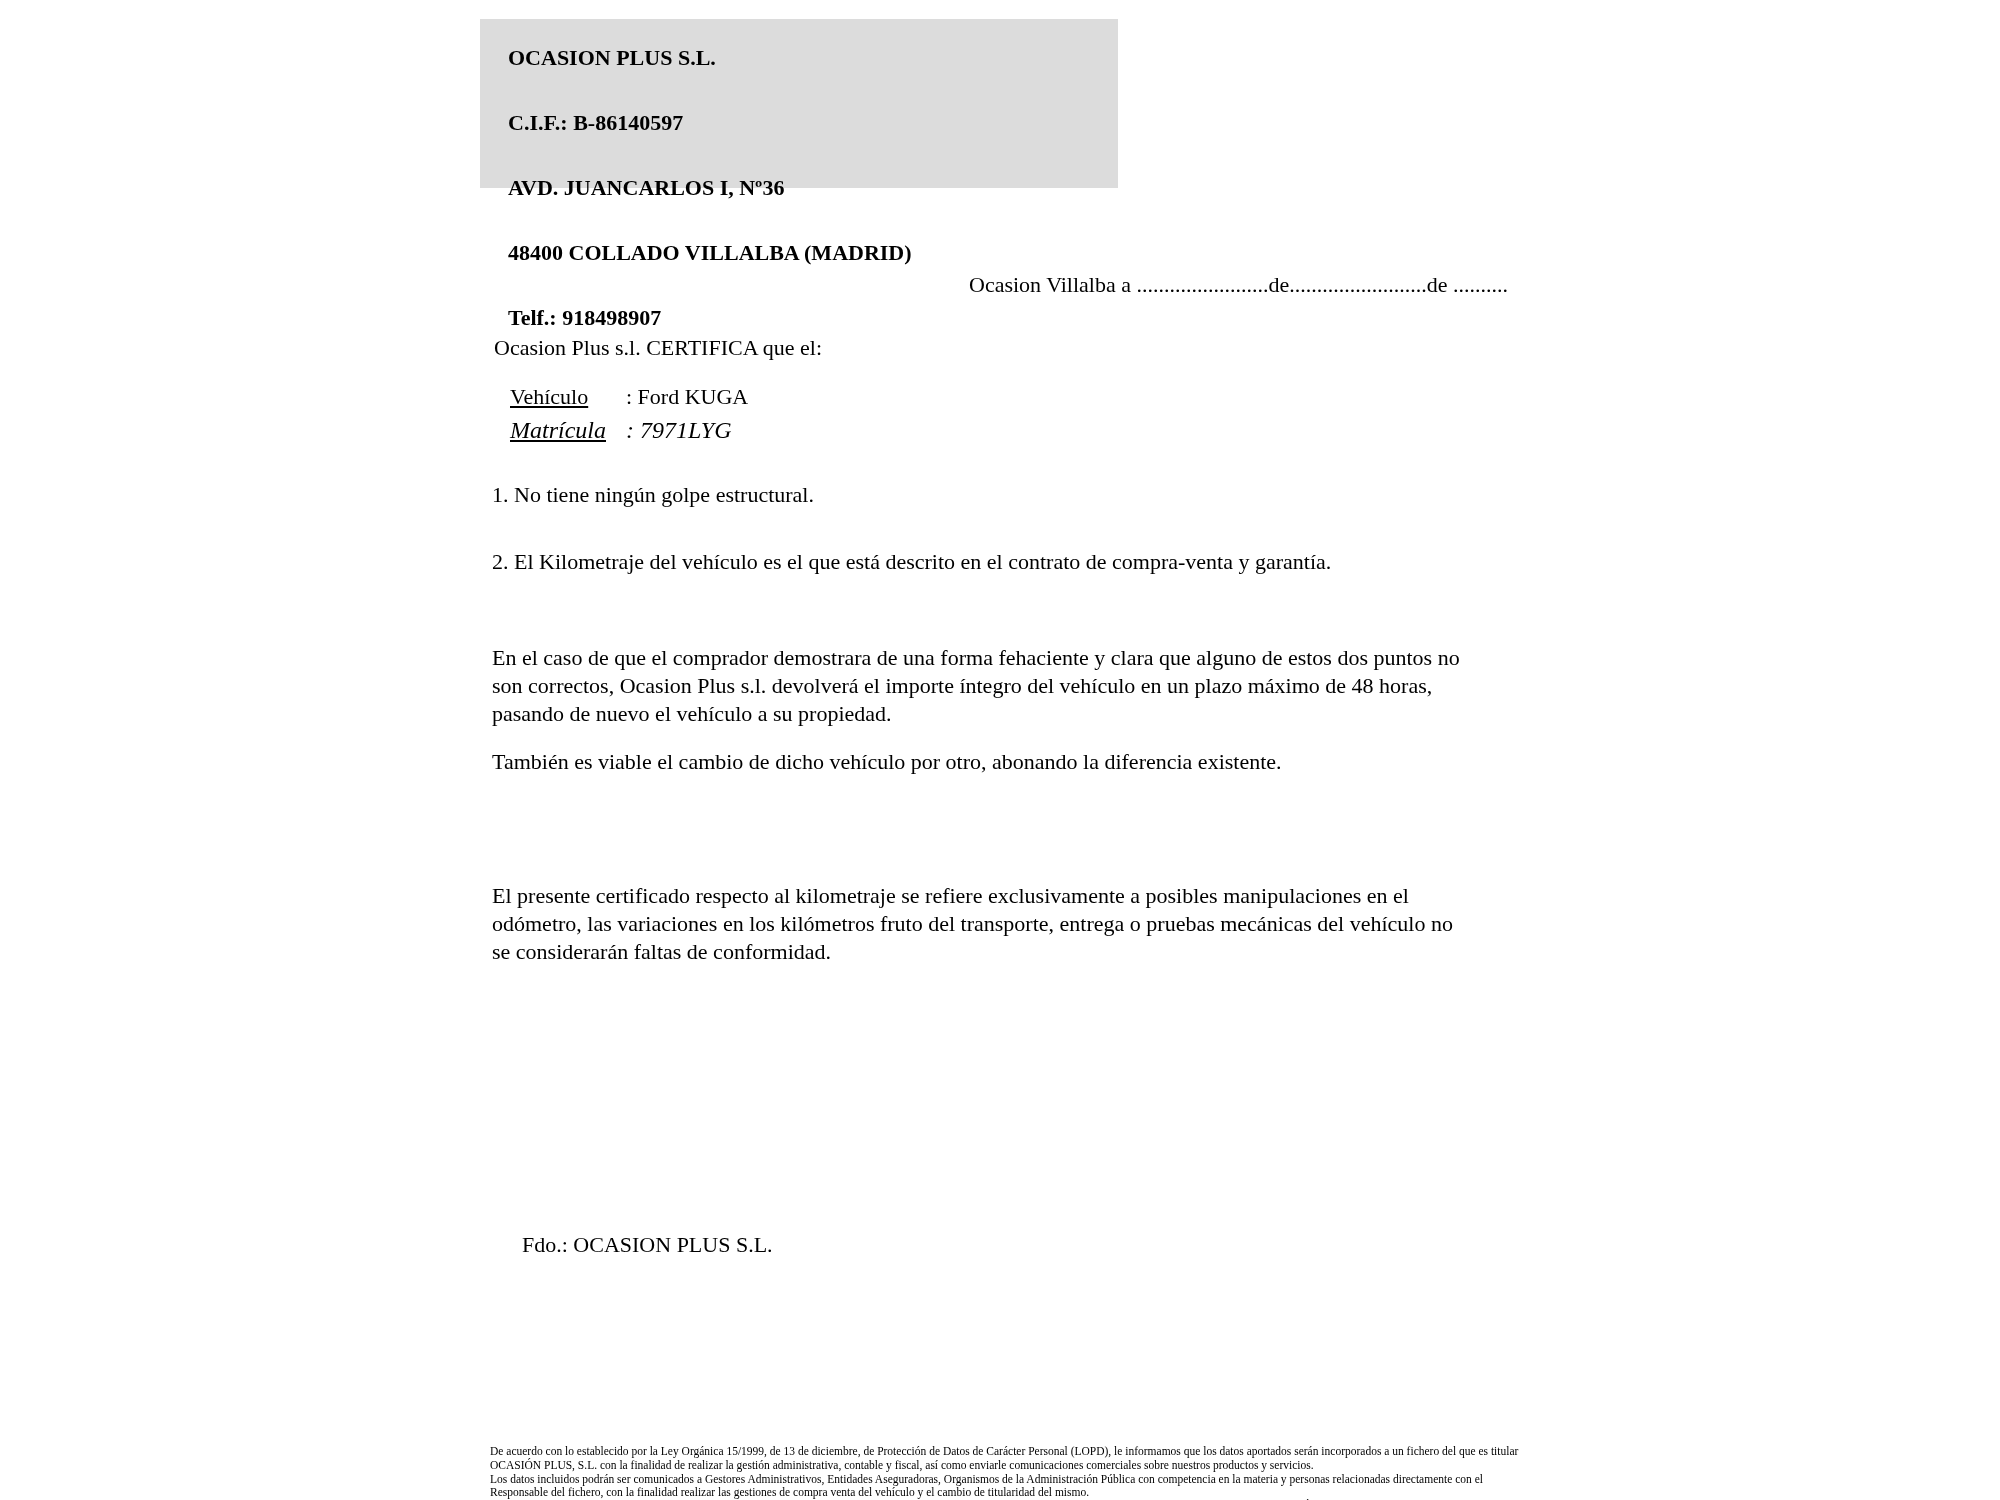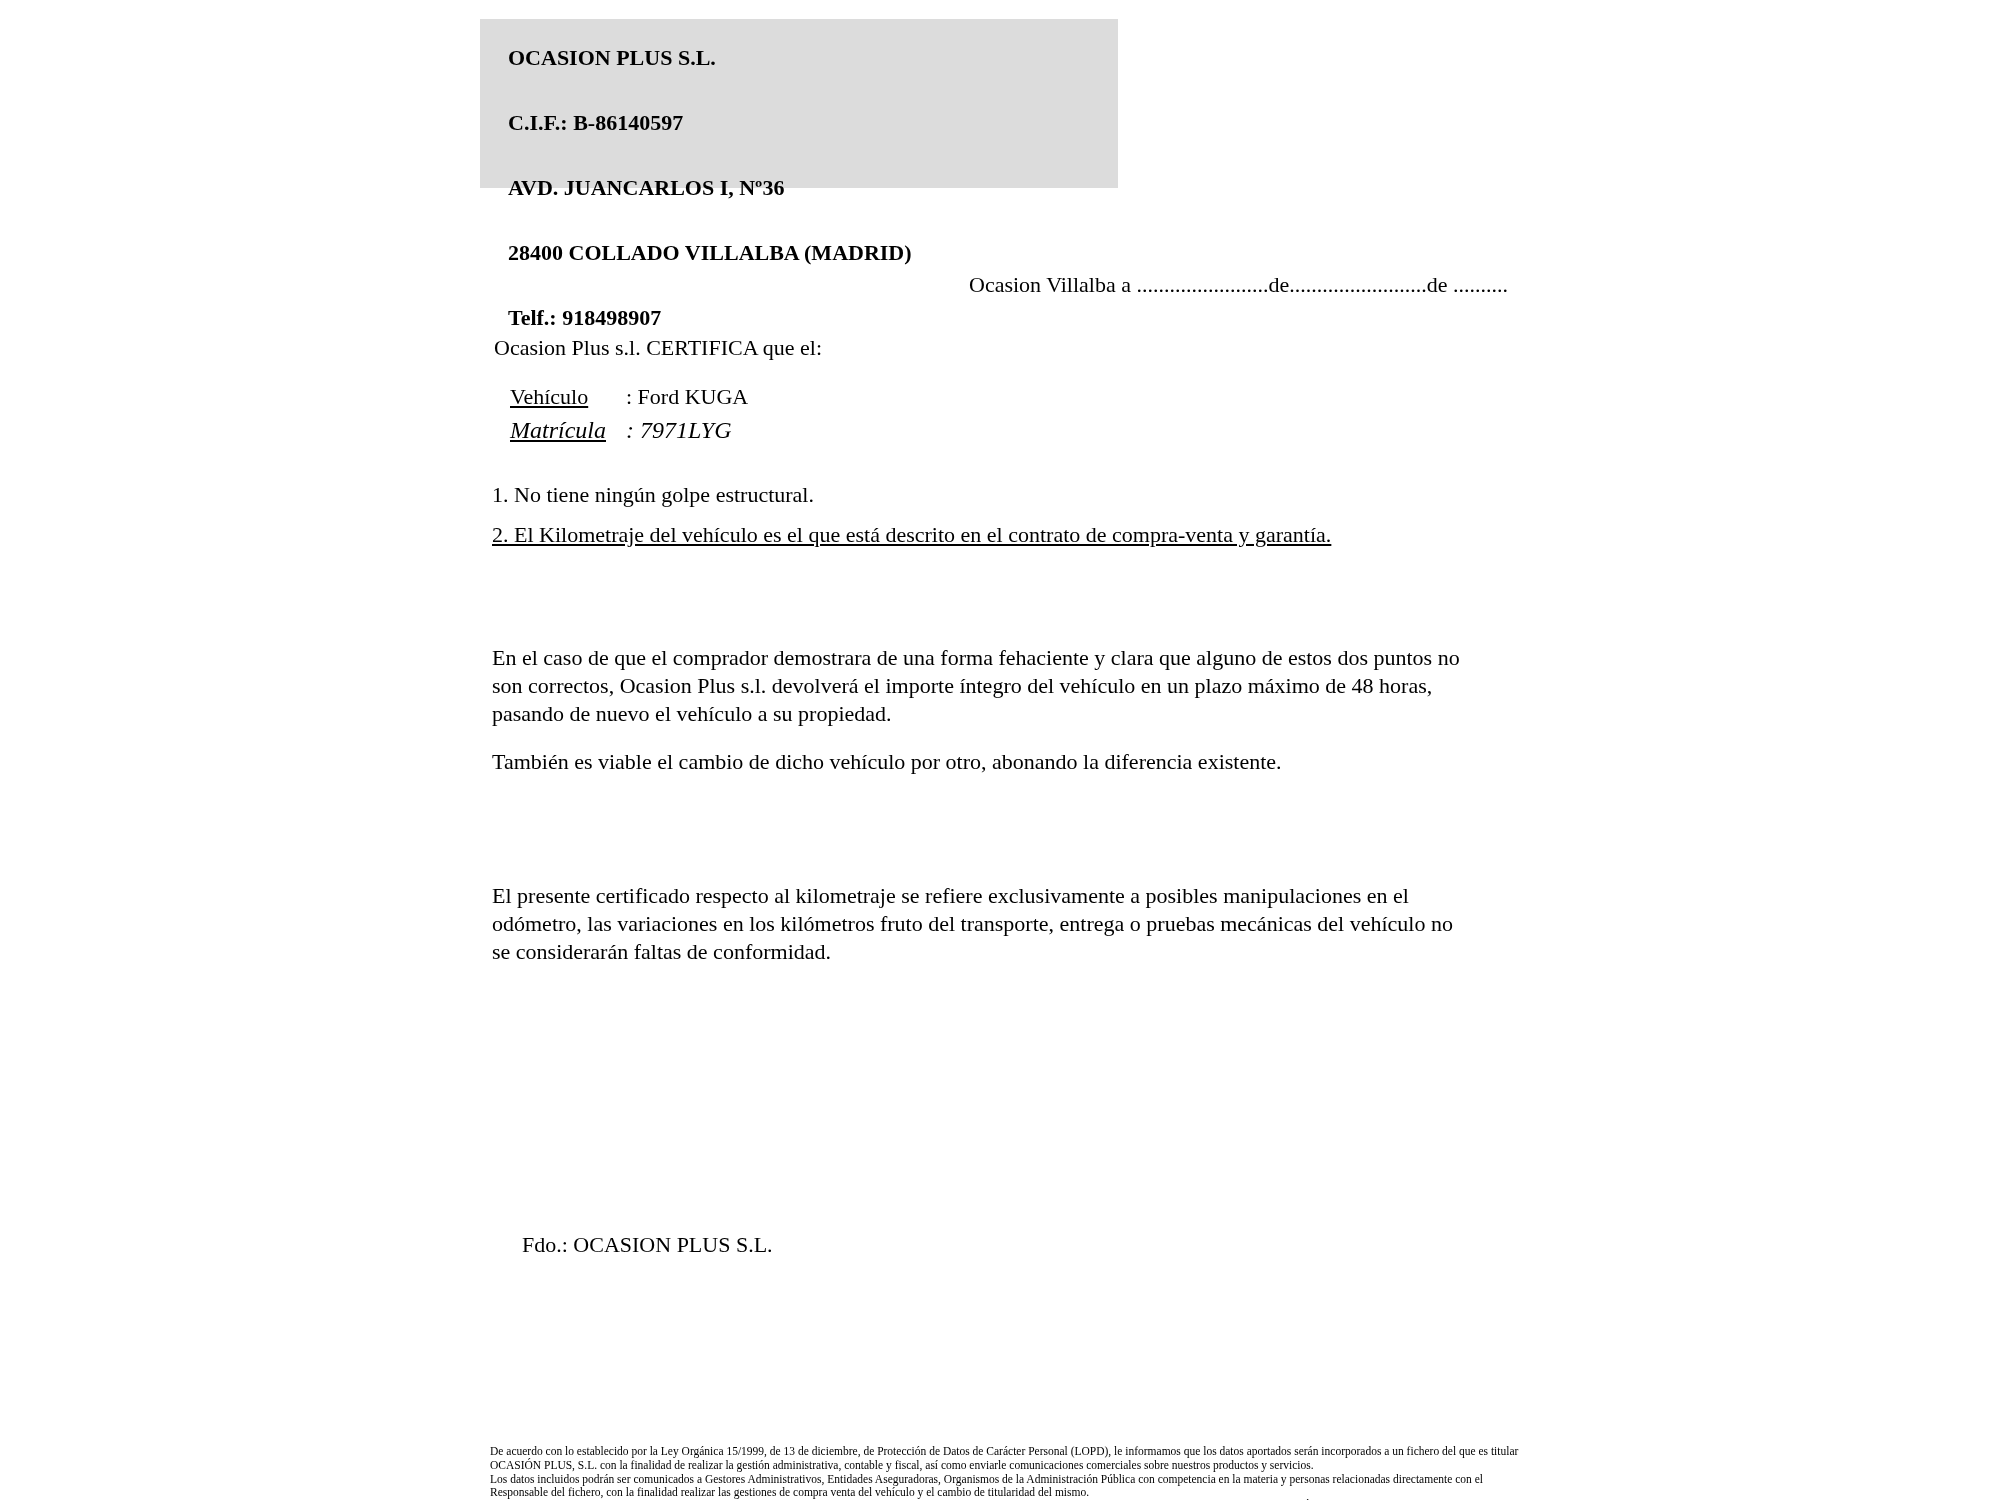--- a/index.html
+++ b/index.html
@@ -31,21 +31,21 @@
     font-size: 22px;
     white-space: nowrap;
   }
 
   .cert-intro   { position: absolute; left: 462px; top: 303px; font-size: 22px; }
   .cert-row-1   { position: absolute; left: 462px; top: 336px; font-size: 22px; }
   .cert-row-2   { position: absolute; left: 462px; top: 369px; font-size: 24px; font-style: italic; }
   .cert-label   { display: inline-block; width: 116px; text-decoration: underline; }
 
   .point-1 { position: absolute; left: 460px; top: 450px; font-size: 22px; }
-  .point-2 { position: absolute; left: 460px; top: 490px; font-size: 22px; text-decoration: underline; }
+  .point-2 { position: absolute; left: 460px; top: 517px; font-size: 22px; }
 
   .para {
     position: absolute;
     left: 460px;
     width: 1150px;
     font-size: 22px;
     line-height: 28px;
     white-space: pre-line;
   }
   .para-1 { top: 612px; }
@@ -71,21 +71,21 @@
 </style>
 </head>
 <body>
 
 <div class="page">
 
   <div class="header-box">
     <div>OCASION PLUS S.L.</div>
     <div>C.I.F.: B-86140597</div>
     <div>AVD. JUANCARLOS I, Nº36</div>
-    <div>28400 COLLADO VILLALBA (MADRID)</div>
+    <div>48400 COLLADO VILLALBA (MADRID)</div>
     <div>Telf.: 918498907</div>
   </div>
 
   <div class="date-line">Ocasion Villalba a ........................de.........................de ..........</div>
 
   <div class="cert-intro">Ocasion Plus s.l. CERTIFICA que el:</div>
 
   <div class="cert-row-1">
     <span class="cert-label">Vehículo</span><span>: Ford KUGA</span>
   </div>

